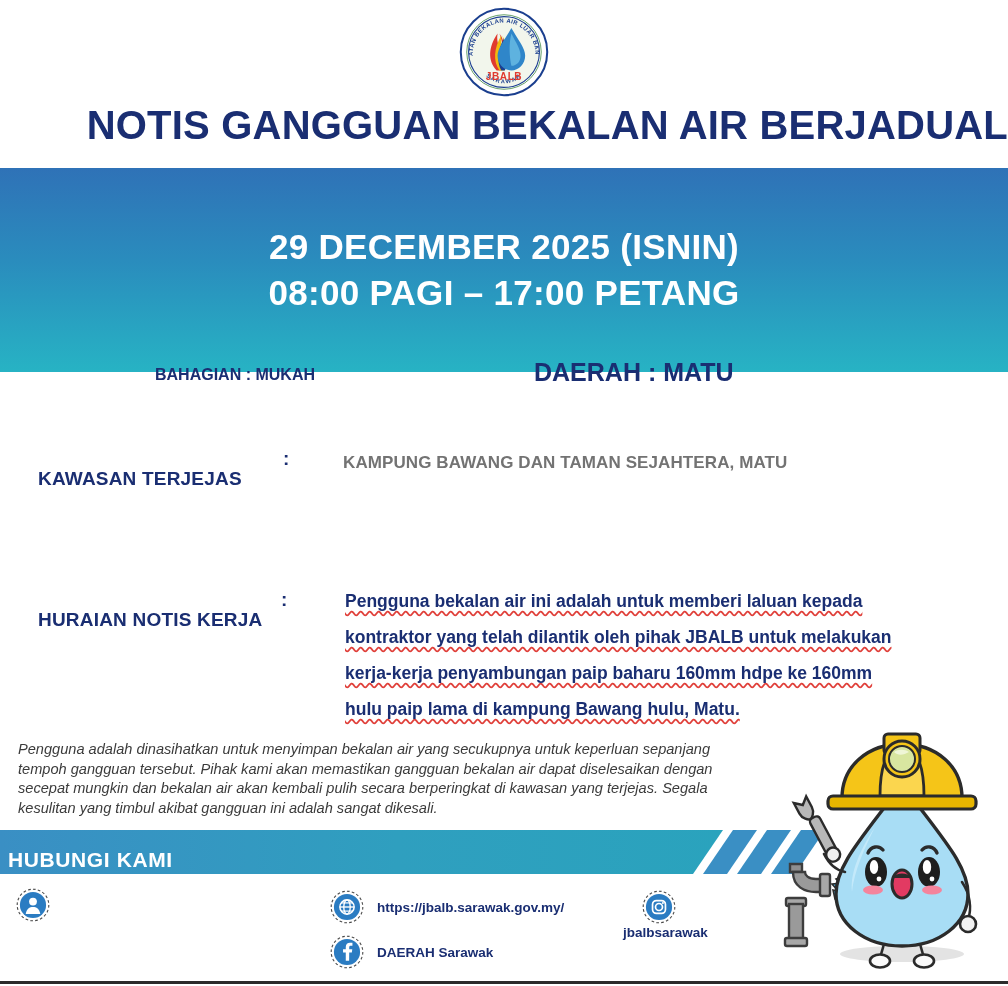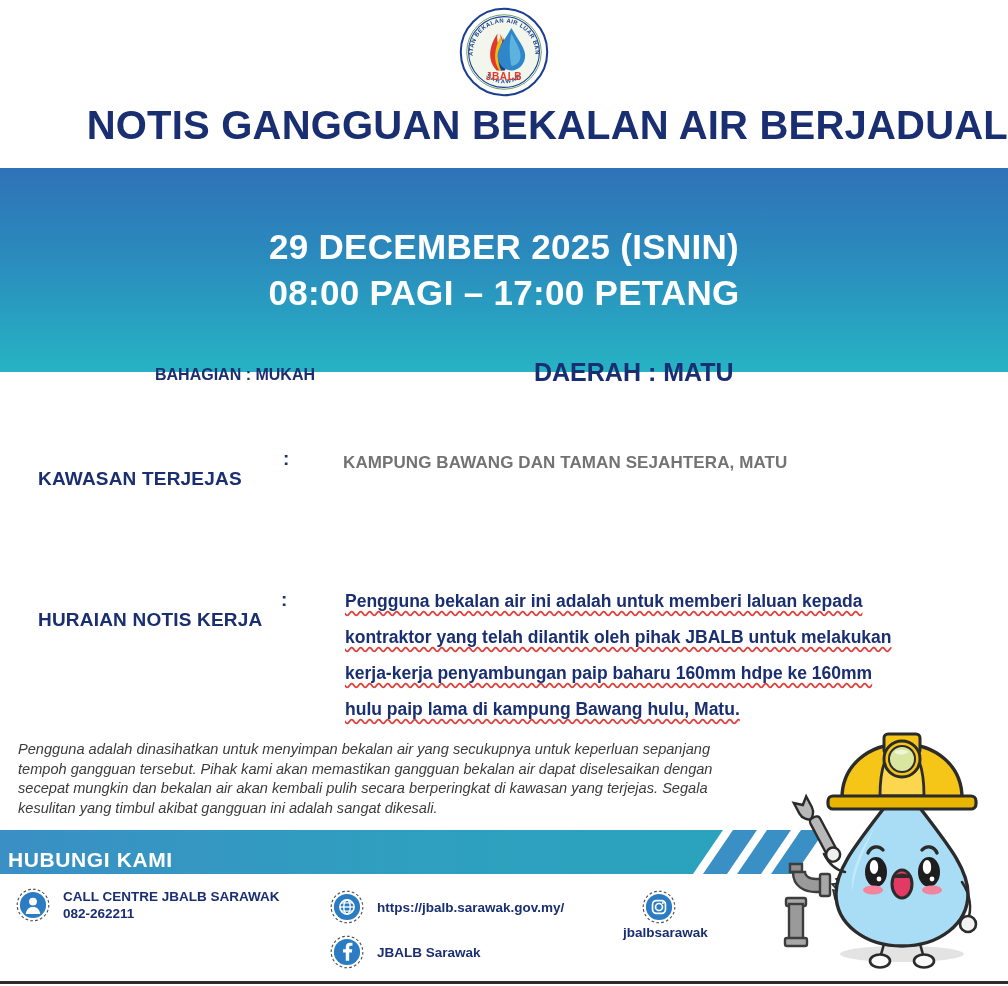--- a/index.html
+++ b/index.html
@@ -173,24 +173,20 @@
     </div>
   </div>
 
   <div class="contact-item" id="c-call">
     <svg class="ci-icon" viewBox="0 0 40 40">
       <circle cx="20" cy="20" r="18.6" fill="none" stroke="#4a4a4a" stroke-width="1.3" stroke-dasharray="3.2 2.6"></circle>
       <circle cx="20" cy="20" r="15.4" fill="#2b7cc2"></circle>
       <circle cx="20" cy="16" r="4.6" fill="#fff"></circle>
       <path d="M11.4 30.5 C12.4 24.6 16 22.4 20 22.4 C24 22.4 27.6 24.6 28.6 30.5 Z" fill="#fff"></path>
     </svg>
-    <div class="ci-text">
-      <div>CALL CENTRE JBALB SARAWAK</div>
-      <div class="l2">082-262211</div>
-    </div>
   </div>
 
   <div class="contact-item" id="c-web">
     <svg class="ci-icon" viewBox="0 0 40 40">
       <circle cx="20" cy="20" r="18.6" fill="none" stroke="#4a4a4a" stroke-width="1.3" stroke-dasharray="3.2 2.6"></circle>
       <circle cx="20" cy="20" r="15.4" fill="#2b7cc2"></circle>
       <circle cx="20" cy="20" r="8.4" fill="none" stroke="#fff" stroke-width="1.8"></circle>
       <ellipse cx="20" cy="20" rx="3.8" ry="8.4" fill="none" stroke="#fff" stroke-width="1.6"></ellipse>
       <line x1="11.6" y1="20" x2="28.4" y2="20" stroke="#fff" stroke-width="1.6"></line>
       <line x1="13.2" y1="15.2" x2="26.8" y2="15.2" stroke="#fff" stroke-width="1.4"></line>
@@ -209,21 +205,21 @@
     </svg>
     <div class="ci-text">jbalbsarawak</div>
   </div>
 
   <div class="contact-item" id="c-fb">
     <svg class="ci-icon" viewBox="0 0 40 40">
       <circle cx="20" cy="20" r="18.6" fill="none" stroke="#4a4a4a" stroke-width="1.3" stroke-dasharray="3.2 2.6"></circle>
       <circle cx="20" cy="20" r="15.4" fill="#2b7cc2"></circle>
       <path d="M22.6 20.6 h3.1 l0.5-3.8 h-3.6 v-2.3 c0-1.1 0.35-1.85 1.95-1.85 h1.85 v-3.4 c-0.35-0.05-1.55-0.15-2.95-0.15 c-2.9 0-4.9 1.75-4.9 4.98 v2.74 h-3.2 v3.8 h3.2 v9.6 h3.95 Z" fill="#fff"></path>
     </svg>
-    <div class="ci-text">JBALB Sarawak</div>
+    <div class="ci-text">DAERAH Sarawak</div>
   </div>
 
   <div class="mascot">
     <svg width="236" height="240" viewBox="0 0 236 240">
 
       <ellipse cx="130" cy="222" rx="62" ry="8" fill="#e3e3e3"></ellipse>
 
       <g>
         <path d="M18 140 L18 132 L30 132 L30 140 Z" fill="#8f8f8f" stroke="#3d3d3d" stroke-width="2.4"></path>
         <path d="M21 140 C21 155 33 160 44 160 L52 160 L52 147 L44 147 C36 147 33 143 33 140 Z" fill="#9a9a9a" stroke="#3d3d3d" stroke-width="2.4"></path>

